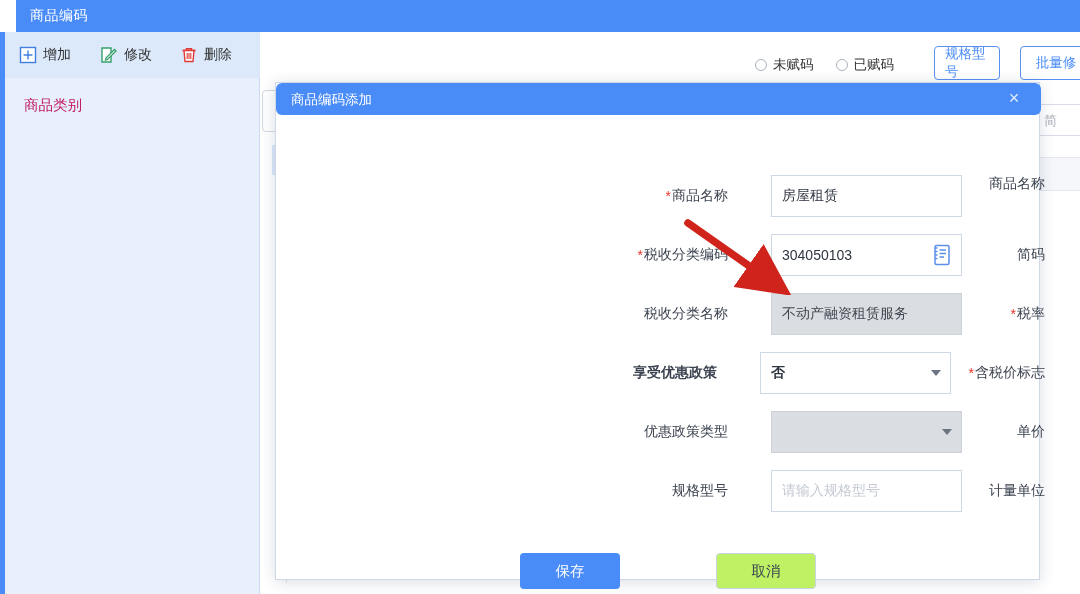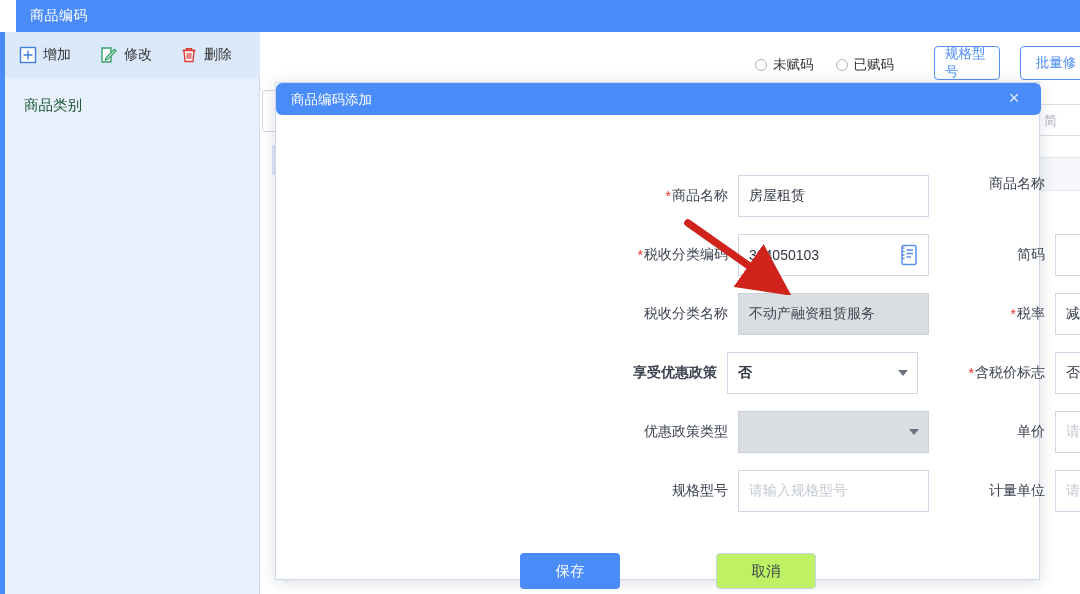--- a/index.html
+++ b/index.html
@@ -36,21 +36,21 @@
   .tbtn {
     position:absolute; top:10px; height:26px; display:flex; align-items:center;
     gap:6px; font-size:14px; color:#333; cursor:pointer; user-select:none;
   }
   .tbtn.add { left:14px; }
   .tbtn.edit { left:95px; }
   .tbtn.del  { left:175px; }
   .ic { width:18px; height:18px; display:block; }
 
   .cat-label {
-    position:absolute; left:24px; top:96px; font-size:14.5px; color:#14532d;
+    position:absolute; left:24px; top:96px; font-size:14.5px; color:#be185d;
   }
 
   
   .rightarea {
     position:absolute; left:261px; top:32px; width:819px; height:562px;
     background:#ffffff;
   }
   .radio-row { position:absolute; right:186px; top:24px; display:flex; gap:22px; align-items:center; }
   .radio { display:flex; align-items:center; gap:6px; font-size:13.5px; color:#333; cursor:pointer; }
   .radio .dot {
@@ -111,20 +111,21 @@
   .lbl {
     font-size:14px; color:#3c4350; text-align:right; white-space:nowrap;
     display:flex; align-items:center; justify-content:flex-end; gap:1px;
   }
   .star { color:#e8342a; font-size:14px; line-height:1; }
 
   .inp {
     border:1px solid #cfd8e6; background:#fff; height:42px; font-size:14px;
     color:#2f3540; padding:0 10px; display:flex; align-items:center;
     font-family:"Liberation Sans","DejaVu Sans",sans-serif;
+    margin-left:33px;
   }
   .inp.ph { color:#c4c9d2; }
   .inp.dis { background:#dadee3; border-color:#cdd2d9; color:#40464f; }
   .sel { position:relative; }
   .sel .caret {
     position:absolute; right:9px; top:50%; transform:translateY(-50%);
     width:0; height:0; border-left:5px solid transparent; border-right:5px solid transparent;
     border-top:6px solid #6b7280;
   }
   .code-icon { position:absolute; right:8px; top:50%; transform:translateY(-50%); width:22px; height:24px; }

